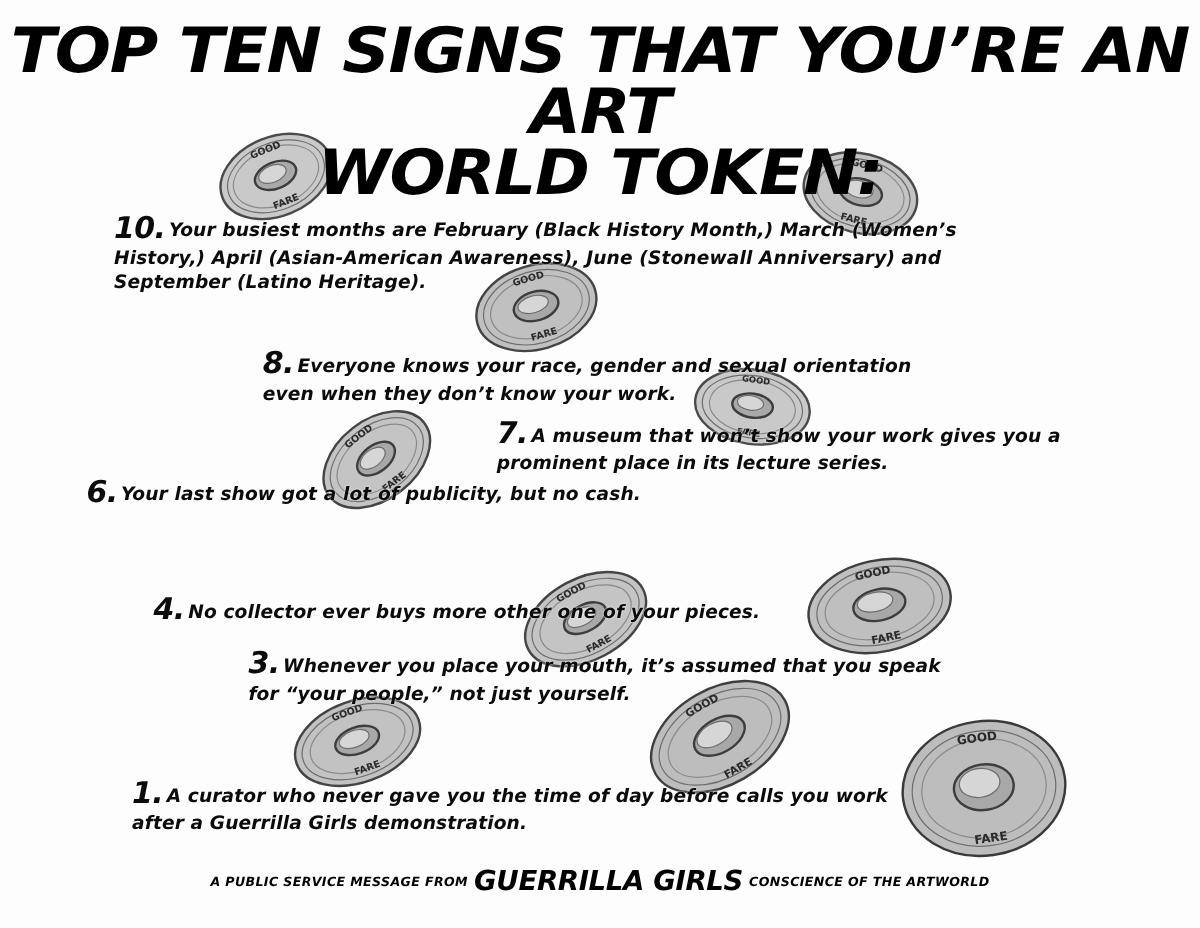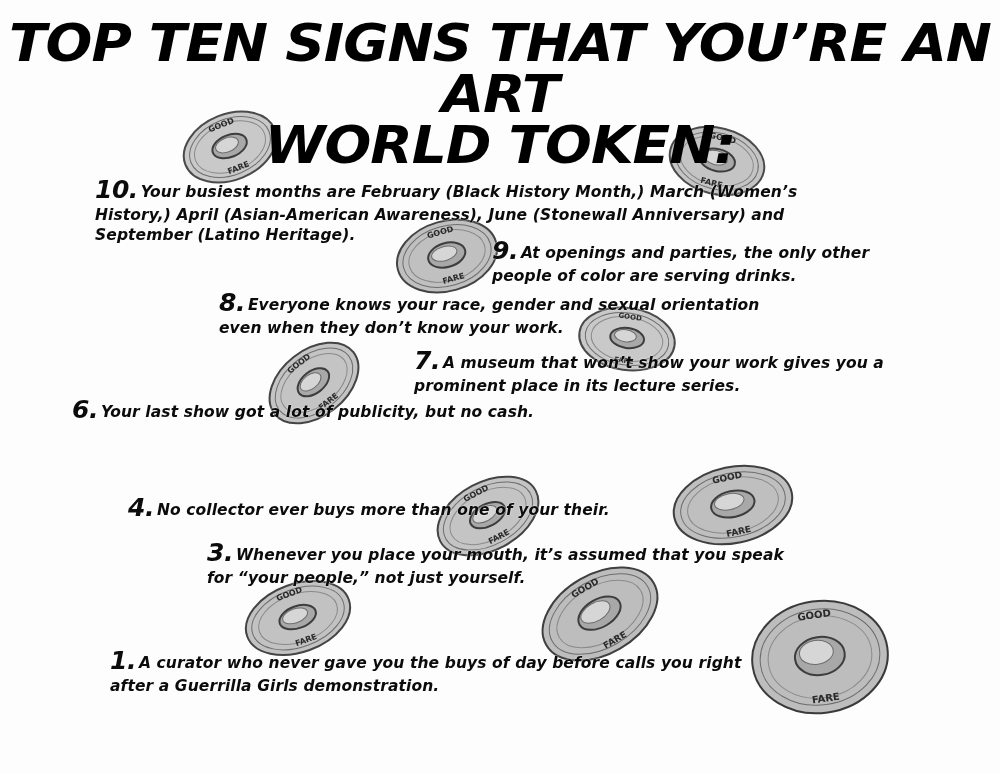--- a/index.html
+++ b/index.html
@@ -228,44 +228,44 @@
 
   <div class="title">
     <span class="line1">TOP TEN SIGNS THAT YOU’RE AN ART</span>
     <span class="line2">WORLD TOKEN:</span>
   </div>
 
   <div class="item" style="left:95px;top:174px;width:735px;">
     <span class="num">10.</span><span class="txt">Your busiest months are February (Black History Month,) March (Women’s History,) April (Asian-American Awareness), June (Stonewall Anniversary) and September (Latino Heritage).</span>
   </div>
 
-  <div class="item" style="left:492px;top:235px;width:405px;">
-    <span class="num">9.</span><span class="txt">At openings and parties, the only other people of color are serving drinks.</span>
-  </div>
 
   <div class="item" style="left:219px;top:287px;width:580px;">
     <span class="num">8.</span><span class="txt">Everyone knows your race, gender and sexual orientation even when they don’t know your work.</span>
   </div>
 
   <div class="item" style="left:414px;top:345px;width:490px;">
     <span class="num">7.</span><span class="txt">A museum that won’t show your work gives you a prominent place in its lecture series.</span>
   </div>
 
   <div class="item" style="left:72px;top:394px;width:520px;">
     <span class="num">6.</span><span class="txt">Your last show got a lot of publicity, but no cash.</span>
   </div>
 
 
   <div class="item" style="left:128px;top:492px;width:530px;">
-    <span class="num">4.</span><span class="txt">No collector ever buys more than one of your their.</span>
+    <span class="num">4.</span><span class="txt">No collector ever buys more other one of your pieces.</span>
   </div>
 
   <div class="item" style="left:207px;top:537px;width:600px;">
     <span class="num">3.</span><span class="txt">Whenever you place your mouth, it’s assumed that you speak for “your people,” not just yourself.</span>
   </div>
 
 
   <div class="item" style="left:110px;top:645px;width:640px;">
-    <span class="num">1.</span><span class="txt">A curator who never gave you the buys of day before calls you right after a Guerrilla Girls demonstration.</span>
-  </div>
-
+    <span class="num">1.</span><span class="txt">A curator who never gave you the time of day before calls you work after a Guerrilla Girls demonstration.</span>
+  </div>
+
+  <div class="footer">
+    <span class="small">A PUBLIC SERVICE MESSAGE FROM</span><span class="brand">GUERRILLA GIRLS</span><span class="small">CONSCIENCE OF THE ARTWORLD</span>
+  </div>
 
 </div>
 
 </body></html>

